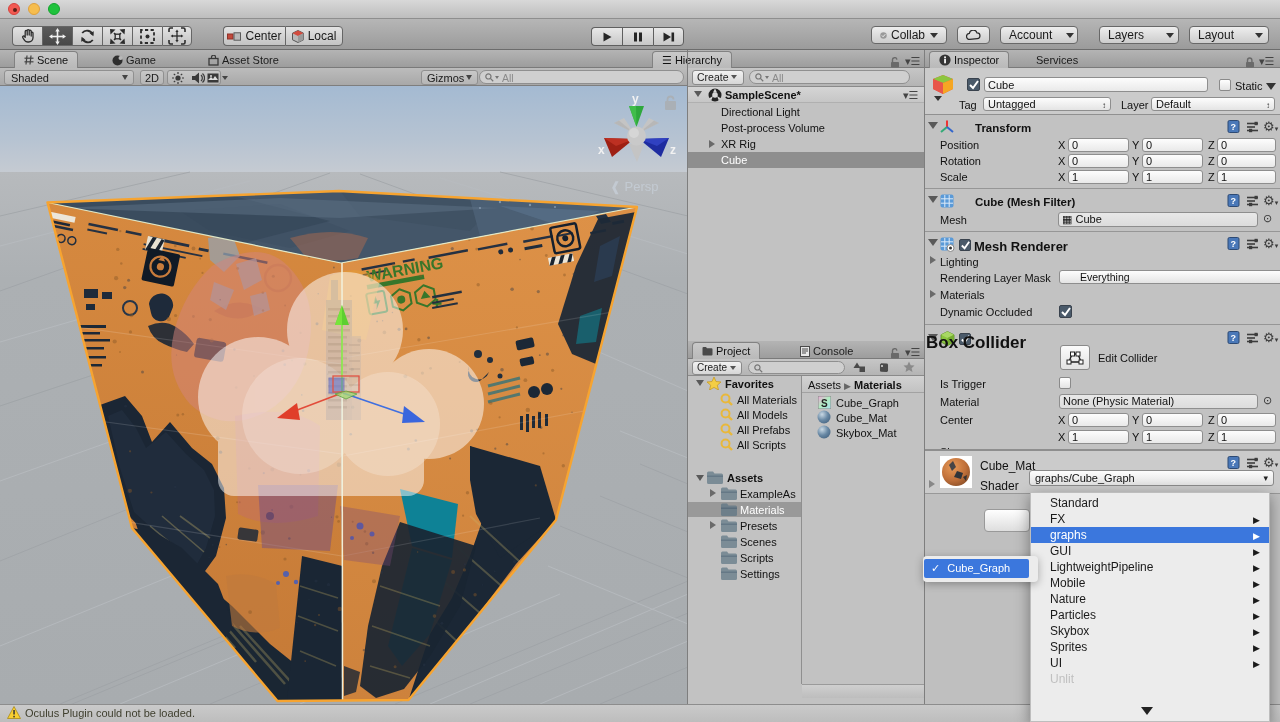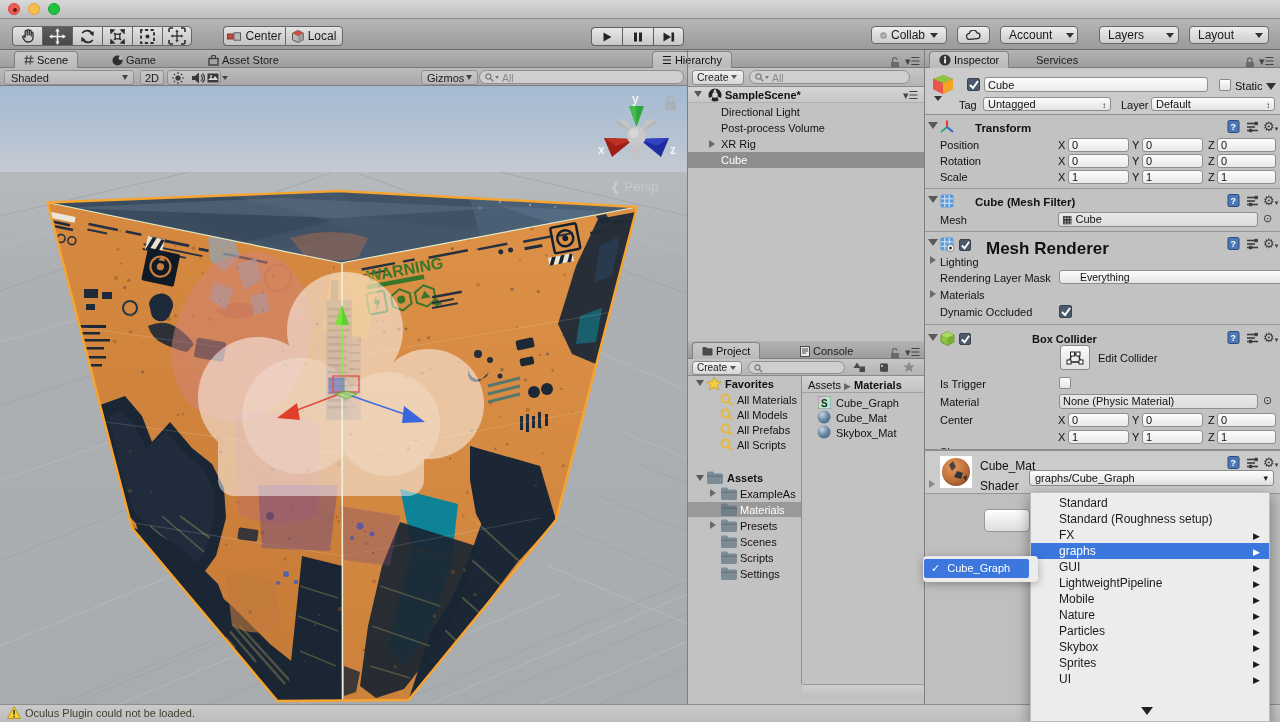--- a/index.html
+++ b/index.html
@@ -22,21 +22,21 @@
 
 .tabbar{background:linear-gradient(180deg,#b4b4b4,#9d9d9d);border-bottom:1px solid #7a7a7a;height:18px;}
 .tab{position:absolute;height:17px;background:linear-gradient(180deg,#c9c9c9,#b9b9b9);border:1px solid #828282;border-bottom:none;border-radius:4px 4px 0 0;line-height:16px;padding:0 9px;font-size:11px;color:#111;}
 .tabtxt{position:absolute;font-size:11px;color:#1c1c1c;line-height:16px;}
 .field{background:linear-gradient(180deg,#fdfdfd,#e9e9e9);border:1px solid #8e8e8e;border-radius:3px;font-size:11px;color:#111;line-height:13px;padding:0 3px;}
 .drop{background:linear-gradient(180deg,#fdfdfd,#e4e4e4);border:1px solid #8e8e8e;border-radius:3px;font-size:11px;color:#111;}
 .chk{width:12px;height:12px;background:linear-gradient(180deg,#fefefe,#e3e3e3);border:1px solid #8a8a8a;border-radius:2px;}
 .lbl{position:absolute;font-size:11px;color:#111;}
 .bold{font-weight:bold;}
 .white{color:#fff;}
-.mi{position:relative;height:16px;line-height:16px;padding-left:28px;white-space:nowrap;}
+.mi{position:relative;height:16px;line-height:16px;padding-left:19px;white-space:nowrap;}
 .mi.sel{background:#3b77dd;color:#fff;}
 .ma{position:absolute;right:9px;top:1px;font-size:9px;color:#1a1a1a;}
 </style></head>
 <body>
 <div id="root">
 
 <div class="abs" id="titlebar"></div>
 <div class="abs tl" style="left:8px;background:#f25a52;border:1px solid #d8423c;"></div>
 <div class="abs" style="left:12.5px;top:7.5px;width:4px;height:4px;border-radius:50%;background:#5c1f17;"></div>
 <div class="abs tl" style="left:27.5px;background:#f6bd4e;border:1px solid #dfa03c;"></div>
@@ -1125,21 +1125,21 @@
         <line x1="1" y1="4.8" x2="13" y2="4.8"></line>
         <line x1="1" y1="9.2" x2="13" y2="9.2"></line>
       </g>
       <circle cx="10.5" cy="11" r="3.5" fill="#fff" stroke="#888"></circle>
       <circle cx="10.5" cy="11" r="1.5" fill="#333"></circle>
     </svg>
 <div class="abs" style="left:959px;top:239px;width:12px;height:12px;background:#4a5a6a;border:1px solid #39424d;border-radius:2px;"></div>
 <svg class="abs" style="left:960px;top:240px;" width="11" height="11" viewBox="0 0 12 12">
       <path d="M2,6 L5,9 L10,2" fill="none" stroke="#fff" stroke-width="2"></path>
     </svg>
-<div class="abs lbl bold" style="left:974px;top:239px;font-size:17px;margin-left:12px;">Mesh Renderer</div>
+<div class="abs lbl bold" style="left:974px;top:239px;font-size:13px;">Mesh Renderer</div>
 <svg class="abs" style="left:1227px;top:237px;" width="13" height="13" viewBox="0 0 13 13">
       <rect x="1" y="0.5" width="11" height="12" rx="1.5" fill="#4a78b8" stroke="#2d4a74"></rect>
       <text x="3.5" y="10" font-size="9" font-weight="bold" fill="#fff" font-family="Liberation Sans,sans-serif">?</text>
     </svg>
 <svg class="abs" style="left:1246px;top:238px;" width="13" height="12" viewBox="0 0 13 12">
       <g stroke="#3c3c3c" stroke-width="1.6">
         <line x1="1" y1="2.5" x2="12" y2="2.5"></line>
         <line x1="1" y1="6" x2="9" y2="6"></line>
         <line x1="1" y1="9.5" x2="12" y2="9.5"></line>
       </g>
@@ -1163,21 +1163,21 @@
 <div class="abs" style="left:928px;top:334px;width:0;height:0;border-left:5px solid transparent;border-right:5px solid transparent;border-top:7px solid #595959;"></div>
 <svg class="abs" style="left:940px;top:331px;" width="15" height="15" viewBox="0 0 15 15">
       <polygon points="7.5,0.5 14,3.8 14,11 7.5,14.5 1,11 1,3.8" fill="#8cc63f" stroke="#5a8a28" stroke-width="0.8"></polygon>
       <polygon points="7.5,0.5 14,3.8 7.5,7 1,3.8" fill="#a8d864"></polygon>
       <polygon points="7.5,7 14,3.8 14,11 7.5,14.5" fill="#76ae32"></polygon>
     </svg>
 <div class="abs" style="left:959px;top:333px;width:12px;height:12px;background:#4a5a6a;border:1px solid #39424d;border-radius:2px;"></div>
 <svg class="abs" style="left:960px;top:334px;" width="11" height="11" viewBox="0 0 12 12">
       <path d="M2,6 L5,9 L10,2" fill="none" stroke="#fff" stroke-width="2"></path>
     </svg>
-<div class="abs lbl bold" style="left:1032px;top:333px;font-size:11px;">Box Collider</div>
+<div class="abs lbl bold" style="left:926px;top:333px;font-size:17px;">Box Collider</div>
 <svg class="abs" style="left:1227px;top:331px;" width="13" height="13" viewBox="0 0 13 13">
       <rect x="1" y="0.5" width="11" height="12" rx="1.5" fill="#4a78b8" stroke="#2d4a74"></rect>
       <text x="3.5" y="10" font-size="9" font-weight="bold" fill="#fff" font-family="Liberation Sans,sans-serif">?</text>
     </svg>
 <svg class="abs" style="left:1246px;top:332px;" width="13" height="12" viewBox="0 0 13 12">
       <g stroke="#3c3c3c" stroke-width="1.6">
         <line x1="1" y1="2.5" x2="12" y2="2.5"></line>
         <line x1="1" y1="6" x2="9" y2="6"></line>
         <line x1="1" y1="9.5" x2="12" y2="9.5"></line>
       </g>
@@ -1257,29 +1257,29 @@
       <rect x="6.3" y="4" width="1.5" height="4.5" fill="#333"></rect>
       <rect x="6.3" y="9.8" width="1.5" height="1.6" fill="#333"></rect>
     </svg>
 <div class="abs lbl" style="left:25px;top:707px;color:#3f3f2e;">Oculus Plugin could not be loaded.</div>
 
 <div class="abs" style="left:687px;top:50px;width:1px;height:654px;background:#7e7e7e;"></div>
 <div class="abs" style="left:924px;top:50px;width:1px;height:654px;background:#7e7e7e;"></div>
 
 <div class="abs" id="shadermenu" style="left:1030px;top:492px;width:240px;height:230px;background:#ececec;border:1px solid #bdbdbd;box-shadow:0 4px 14px rgba(0,0,0,.4);font-size:12px;color:#1a1a1a;padding-top:2px;">
 <div class="mi">Standard</div>
-<div class="mi">Standard (Roughness setup)</div>
 <div class="mi">FX<span class="ma">▶</span></div>
 <div class="mi sel">graphs<span class="ma" style="color:#fff;">▶</span></div>
 <div class="mi">GUI<span class="ma">▶</span></div>
 <div class="mi">LightweightPipeline<span class="ma">▶</span></div>
 <div class="mi">Mobile<span class="ma">▶</span></div>
 <div class="mi">Nature<span class="ma">▶</span></div>
 <div class="mi">Particles<span class="ma">▶</span></div>
 <div class="mi">Skybox<span class="ma">▶</span></div>
 <div class="mi">Sprites<span class="ma">▶</span></div>
 <div class="mi">UI<span class="ma">▶</span></div>
+<div class="mi" style="color:#c0c0c0;">Unlit</div>
 <div style="position:absolute;left:110px;top:214px;width:0;height:0;border-left:6px solid transparent;border-right:6px solid transparent;border-top:8px solid #222;"></div>
 </div>
 <div class="abs" id="submenu" style="left:923px;top:556px;width:115px;height:26px;background:#ececec;border-radius:4px;box-shadow:0 2px 8px rgba(0,0,0,.3);">
 <div style="position:absolute;left:1px;top:3px;width:105px;height:19px;background:#3b77dd;border-radius:2px;color:#fff;font-size:11px;line-height:19px;"><span style="margin-left:7px;">✓</span><span style="margin-left:7px;">Cube_Graph</span></div>
 </div>
 
 </div>
 </body></html>

